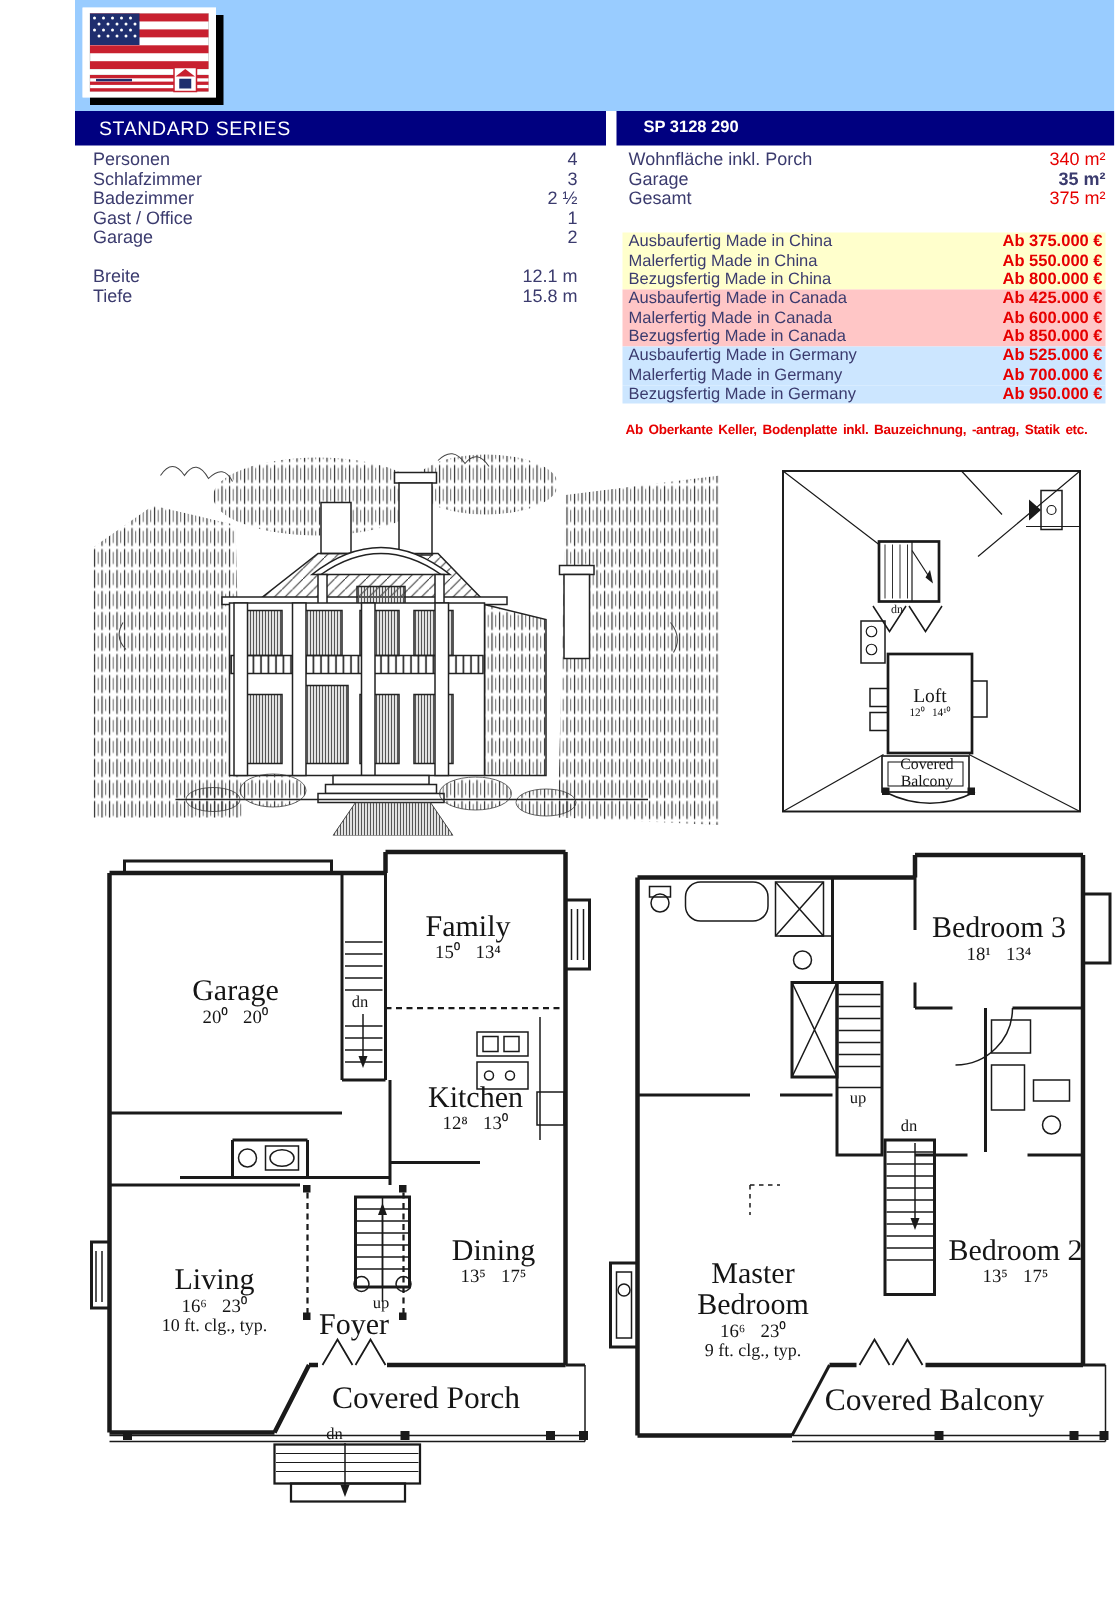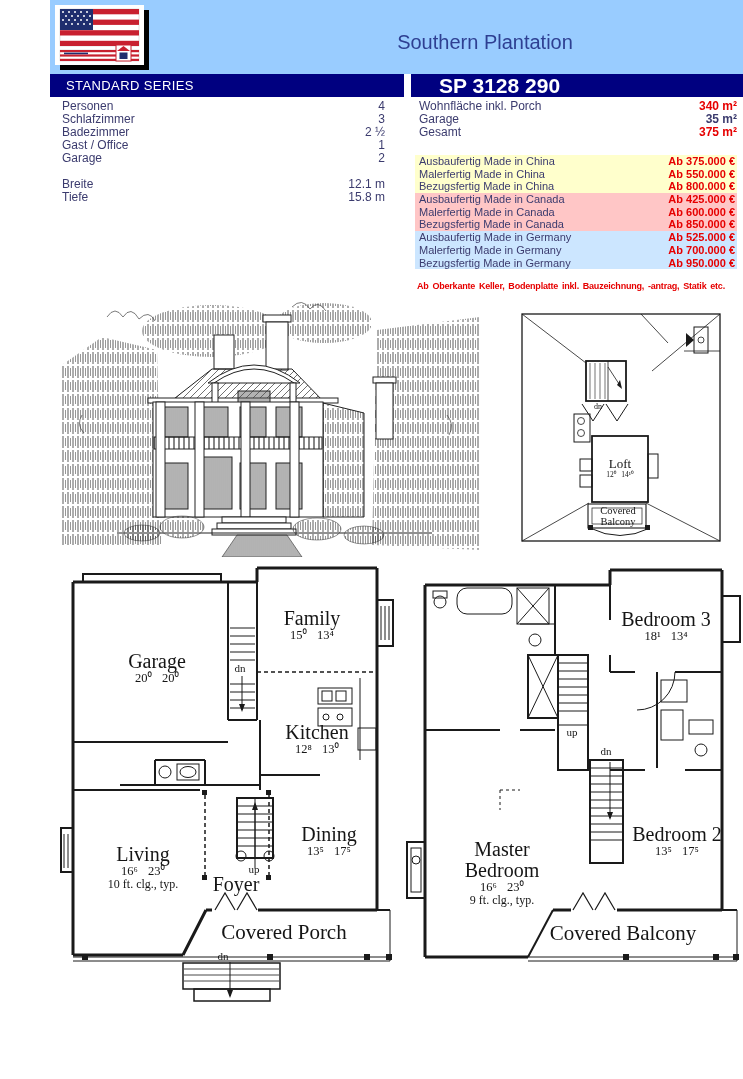--- a/index.html
+++ b/index.html
@@ -9,29 +9,29 @@
   .header-band{position:absolute;left:50px;top:0;width:693px;height:74px;
                background:var(--header-band,#99ccff);}
   .logo-card{position:absolute;left:55px;top:5px;width:89px;height:60px;background:#fff;
              box-shadow:5px 5px 0 #000;}
   .logo-card svg{display:block;width:100%;height:100%;}
   .title{position:absolute;left:340px;top:31px;width:290px;text-align:center;
          font-size:20px;color:var(--title-text,#2e3f92);}
   .bar{position:absolute;top:74px;height:23px;background:var(--navy-bar,#000080);
        color:#fff;line-height:23px;}
   .bar-left{left:50px;width:354px;font-size:13px;letter-spacing:.4px;padding-left:16px;box-sizing:border-box;}
-  .bar-right{left:411px;width:332px;font-size:21px;font-weight:bold;padding-left:28px;box-sizing:border-box;}
+  .bar-right{left:411px;width:332px;font-size:11px;font-weight:bold;padding-left:18px;box-sizing:border-box;}
   
   .specs-left{position:absolute;left:62px;top:100px;width:323px;}
   .specs-right{position:absolute;left:419px;top:100px;width:318px;}
   .spec-row{display:flex;justify-content:space-between;height:13px;line-height:13px;
             font-size:12px;color:var(--spec-text,#3b3b6e);}
   .spec-row .spec-value{text-align:right;}
   .spec-gap{height:13px;}
-  .val-red{color:var(--price-text,#e60000);font-weight:bold;}
+  .val-red{color:var(--price-text,#e60000);font-weight:normal;}
   .val-bold{font-weight:bold;}
   
   .price-table{position:absolute;left:415px;top:155px;width:322px;}
   .price-row{display:flex;justify-content:space-between;height:12.7px;line-height:12.7px;
              font-size:11px;color:var(--spec-text,#3b3b6e);padding:0 2px 0 4px;}
   .row-china{background:var(--row-china,#ffffcc);}
   .row-canada{background:var(--row-canada,#ffc6c6);gap:36px;}
   .row-germany{background:var(--row-germany,#cce6ff);}
   .price-row .price-value{color:var(--price-text,#e60000);font-weight:bold;}
   .disclaimer{position:absolute;left:417px;top:281px;width:326px;font-size:9px;font-weight:bold;
@@ -104,21 +104,20 @@
         <rect x="9" y="47.6" width="24" height="1.6" fill="#1f2e6e"></rect>
       </g>
       <g>
         <rect x="61" y="40" width="15" height="16" fill="#fff" stroke="#c8202f" stroke-width="1"></rect>
         <polygon points="62,46 68.5,41 75,46" fill="#c8202f"></polygon>
         <rect x="64.5" y="47.5" width="8" height="6.5" fill="#1f2e6e"></rect>
       </g>
     </svg>
   </div>
 
-  <div class="title">Southern Plantation</div>
 
   <div class="bar bar-left">
     <span>STANDARD SERIES</span>
   </div>
   <div class="bar bar-right">
     <span>SP 3128 290</span>
   </div>
 
   <div class="specs-left">
     <div class="spec-row">

